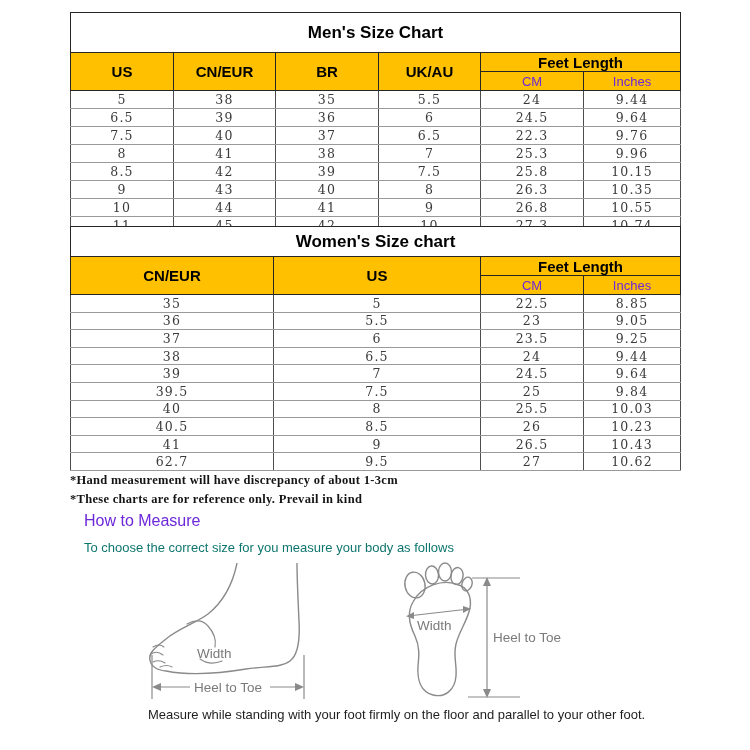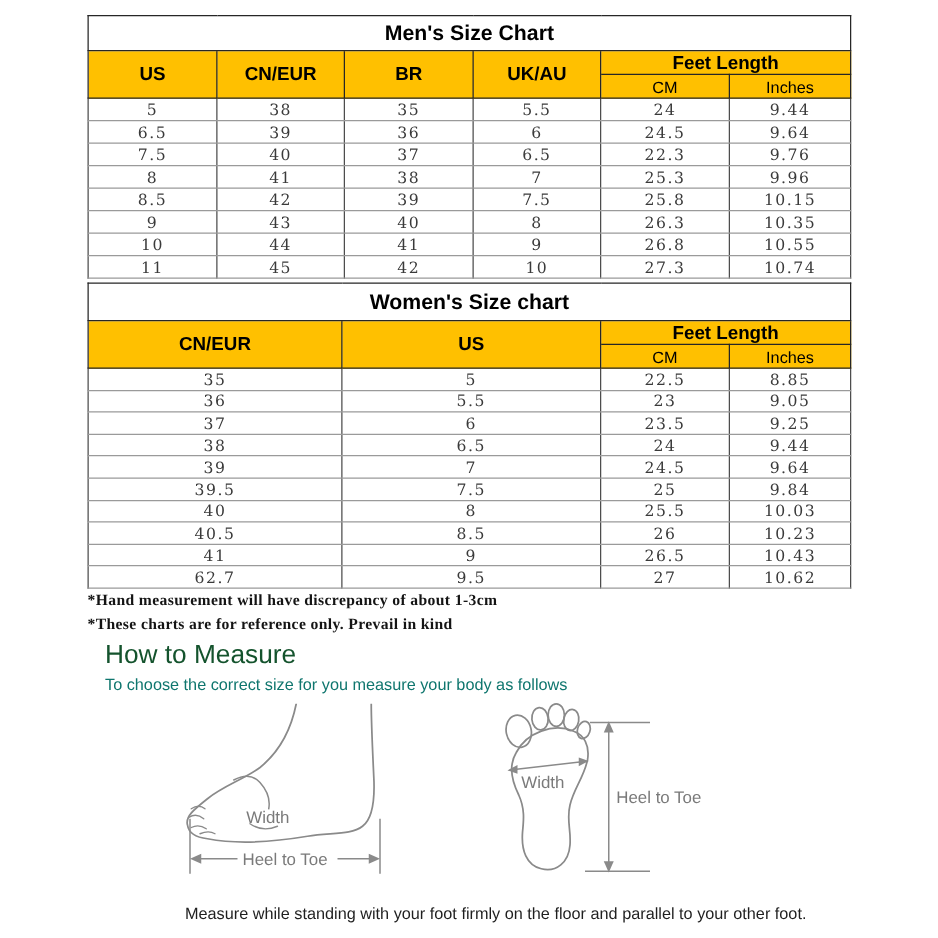--- a/index.html
+++ b/index.html
@@ -7,54 +7,54 @@
           font-family:"Liberation Sans", sans-serif; overflow:hidden; }
 
   .size-table { position:absolute; left:70px; width:610px;
                 border-collapse:collapse; table-layout:fixed; }
   .size-table th, .size-table td { padding:0; margin:0; text-align:center; vertical-align:middle; }
 
   .t-title { font-size:17px; font-weight:bold; color:#000;
              background:#fff; border:1px solid #262626; font-family:"Liberation Sans",sans-serif; }
   th.grp { background:var(--hdr-yellow,#FFC000); color:#000; font-size:15px; font-weight:bold;
            border:1px solid #262626; }
-  th.sub { background:var(--hdr-yellow,#FFC000); color:#000000; font-size:13px; font-weight:normal;
+  th.sub { background:var(--hdr-yellow,#FFC000); color:#6d28d9; font-size:13px; font-weight:normal;
            border:1px solid #262626; }
 
   td.num { font-family:"DejaVu Serif", serif; font-size:12.5px; color:#3a3a3a;
            letter-spacing:1.2px;
            border-left:1px solid #4d4d4d; border-right:1px solid #4d4d4d;
            border-top:1px solid #9a9a9a; border-bottom:1px solid #9a9a9a; }
   .size-table { border:1px solid #1a1a1a; }
 
   .men   { top:12px;  }
-  .men   .title-row  { height:28px;padding-left:29px; }
+  .men   .title-row  { height:40px;padding-left:29px; }
   .men   .hdr-row    { height:19px; }
   .men   tbody tr    { height:18px; }
 
   .women { top:226px; }
   .women .title-row  { height:30px;margin-top:16px; }
   .women .hdr-row    { height:19px; }
   .women tbody tr    { height:17.6px; }
 
   .notes { position:absolute; left:70px; top:471px;
            font-family:Liberation Serif, serif; font-weight:bold;
            font-size:12.5px; color:#141414; line-height:19px; letter-spacing:0.3px; }
 
   .howto-heading { position:absolute; left:84px; top:512px;
-                   font-size:21px; color:#14532d; }
+                   font-size:16px; color:#6d28d9; }
   .howto-sub { position:absolute; left:84px; top:540px;
                font-size:13px; color:#0f766e; }
 
   .diagram { position:absolute; }
   .diagram svg { display:block; }
   .diag-label { font-family:"Liberation Sans",sans-serif; font-size:13.5px; fill:#7a7a7a; }
 
   .caption { position:absolute; left:148px; top:707px;
-             font-size:13px; color:#1f1f1f;margin-top:16px; }
+             font-size:13px; color:#1f1f1f; }
 </style>
 </head>
 <body>
 
 <div class="page">
 
   <table class="size-table men">
     <colgroup>
       <col style="width:103px">
         <col style="width:102px">

